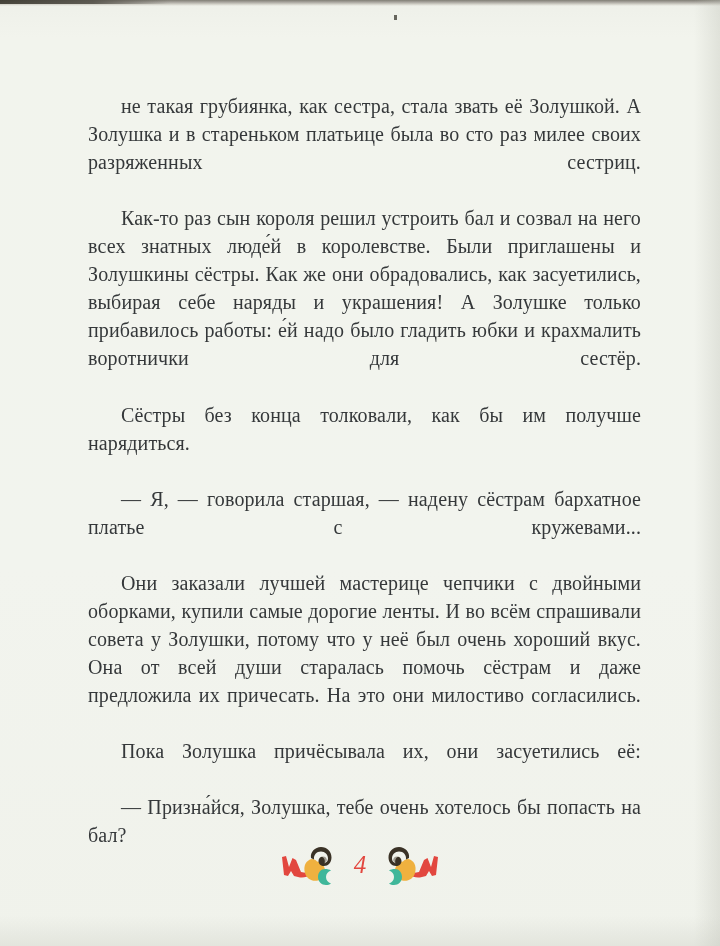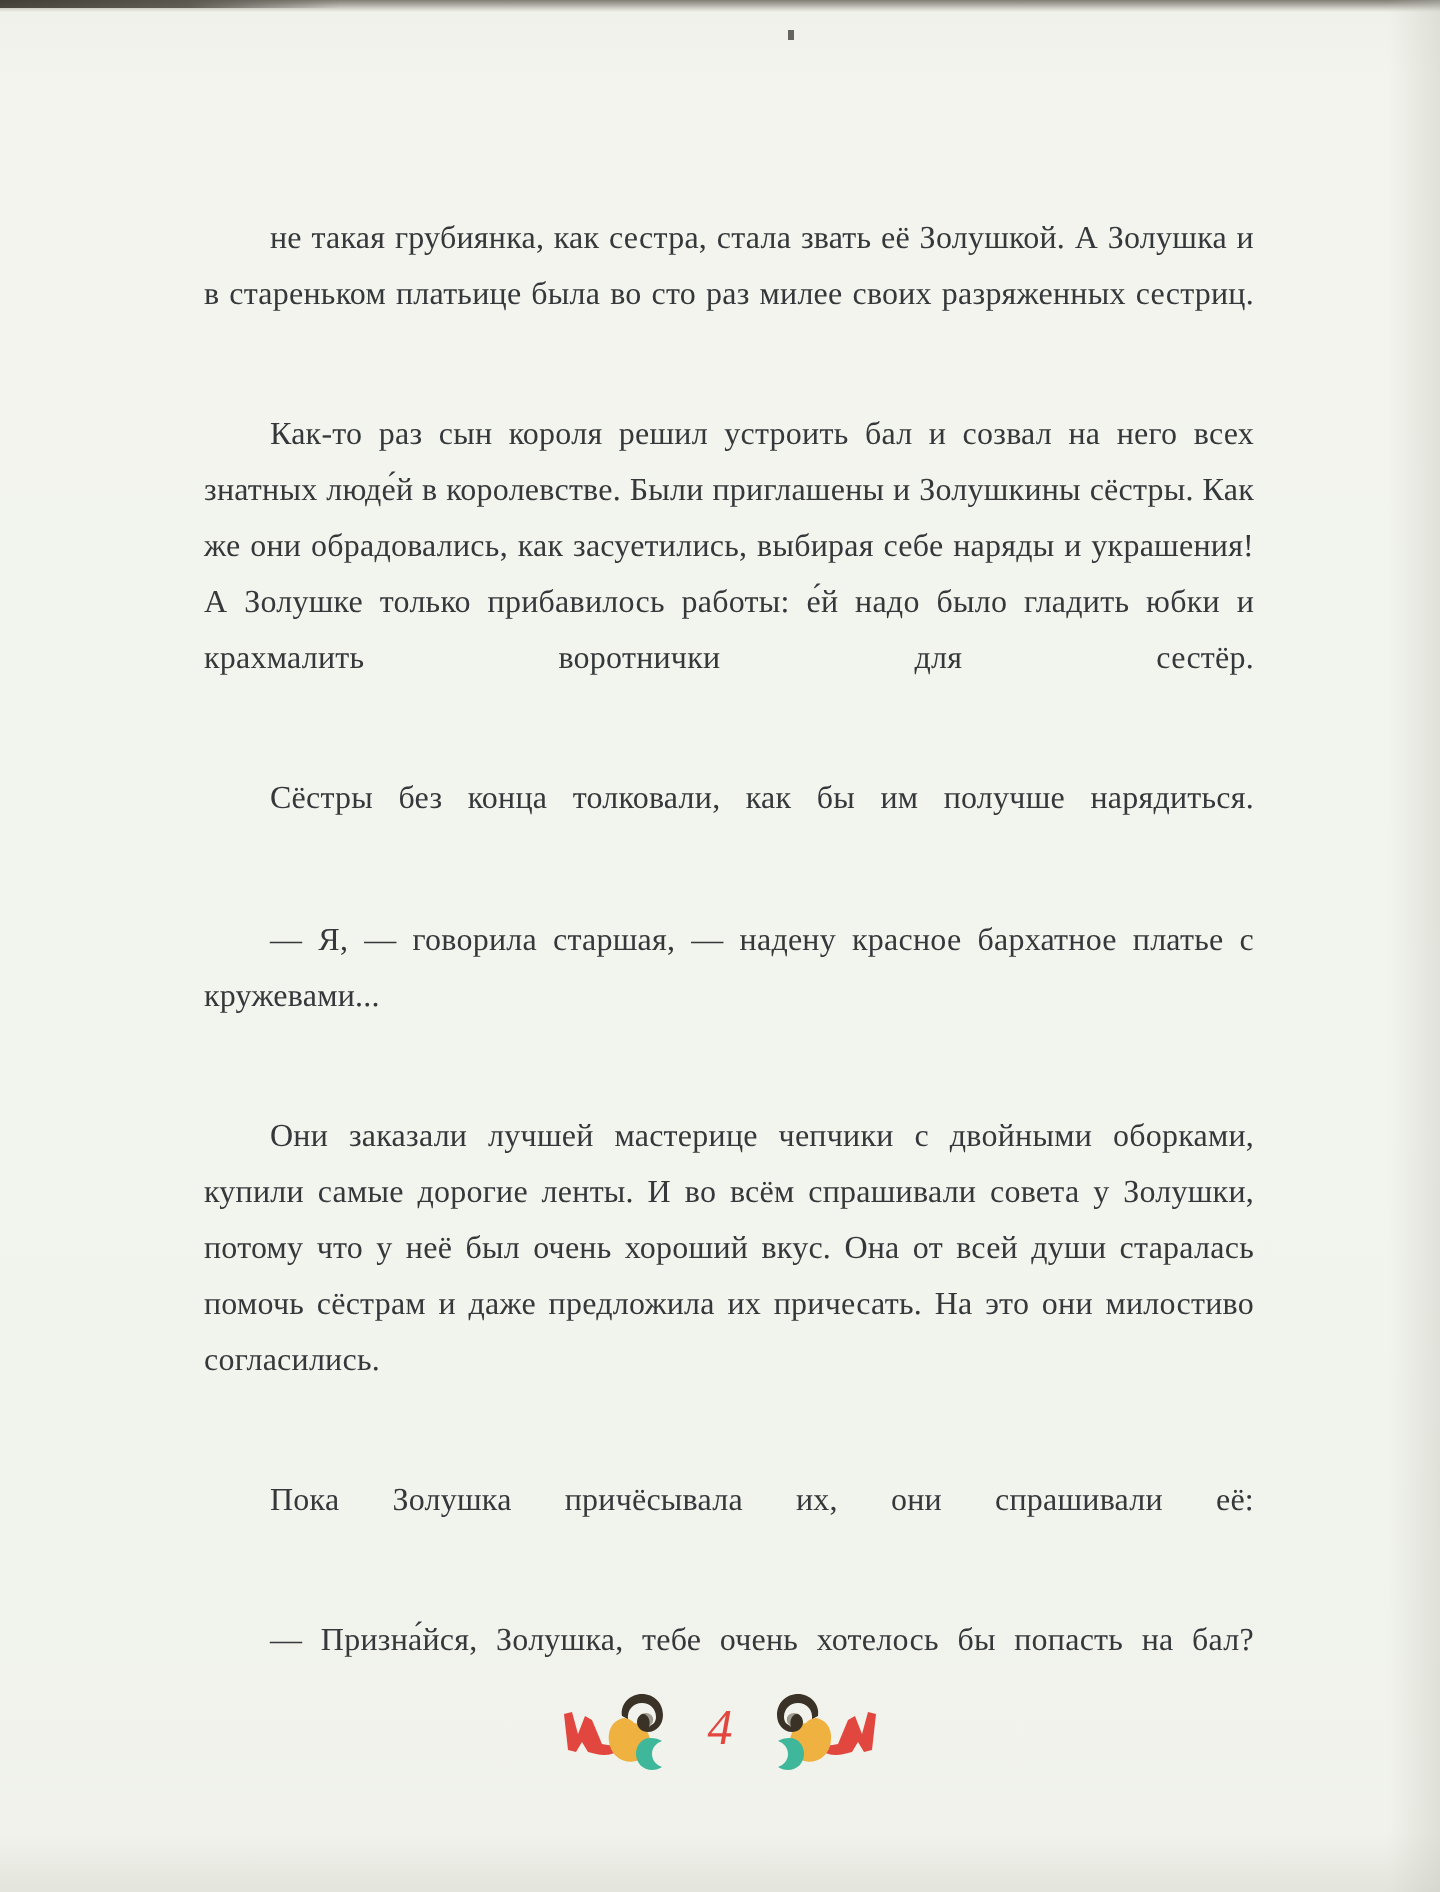--- a/index.html
+++ b/index.html
@@ -63,25 +63,25 @@
   }
 
   
   .textblock {
     position: absolute;
     left: 88px;
     top: 92px;
     width: 553px;
   }
   .para {
-    margin: 14px;
+    margin: 0;
     text-align: justify;
     text-justify: inter-word;
     text-indent: 33px;
-    font-size: 16px;
+    font-size: 20px;
     line-height: 28.05px;
     color: #35383a;
     letter-spacing: .12px;
     -webkit-font-smoothing: antialiased;
   }
   
   .para::after {
     content: "";
     display: inline-block;
     width: 100%;
@@ -123,23 +123,23 @@
   <div class="scan-edge-top"></div>
   <div class="scan-edge-top-dark"></div>
   <div class="scan-shade-right"></div>
   <div class="scan-shade-bottom"></div>
   <div class="speck"></div>
 
   <div class="textblock">
     <p class="para">не такая грубиянка, как сестра, стала звать её Золушкой. А Золушка и в стареньком платьице была во сто раз милее своих разряженных сестриц.</p>
     <p class="para">Как-то раз сын короля решил устроить бал и созвал на него всех знатных люде́й в королевстве. Были приглашены и Золушкины сёстры. Как же они обрадовались, как засуетились, выбирая себе наряды и украшения! А Золушке только прибавилось работы: е́й надо было гладить юбки и крахмалить воротнички для сестёр.</p>
     <p class="para">Сёстры без конца толковали, как бы им получше нарядиться.</p>
-    <p class="para">— Я, — говорила старшая, — надену красное бархатное платье с кружевами...</p>
+    <p class="para">— Я, — говорила старшая, — надену сёстрам бархатное платье с кружевами...</p>
     <p class="para">Они заказали лучшей мастерице чепчики с двойными оборками, купили самые дорогие ленты. И во всём спрашивали совета у Золушки, потому что у неё был очень хороший вкус. Она от всей души старалась помочь сёстрам и даже предложила их причесать. На это они милостиво согласились.</p>
-    <p class="para">Пока Золушка причёсывала их, они спрашивали её:</p>
+    <p class="para">Пока Золушка причёсывала их, они засуетились её:</p>
     <p class="para">— Призна́йся, Золушка, тебе очень хотелось бы попасть на бал?</p>
 
   </div>
 
   <div class="folio-row">
 
     <svg class="orn" viewBox="0 0 116 92" aria-hidden="true">
 
       <path d="M2 28 L10 26 L16 48 L23 30 L30 34 L40 58 C58 62 66 56 74 46 C64 64 50 72 34 68 L26 66 L20 56 L14 66 L6 64 Z" fill="#e2473f"></path>
 

